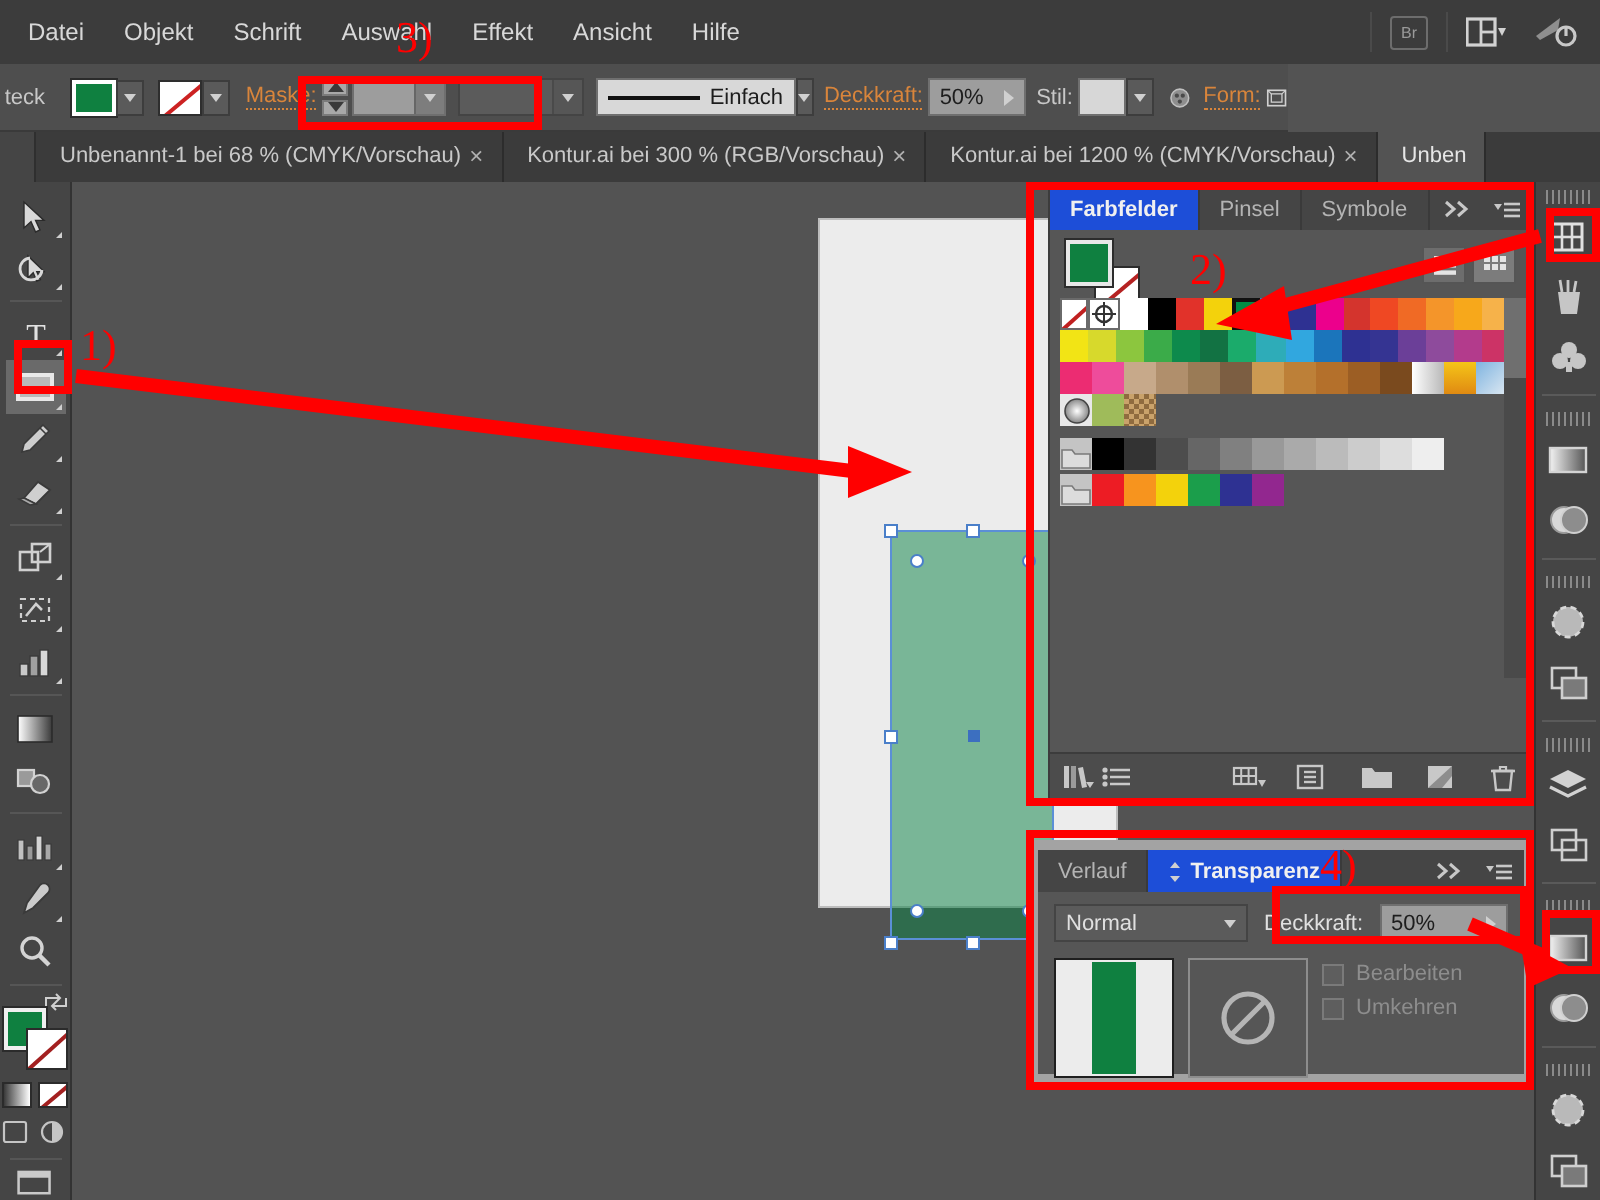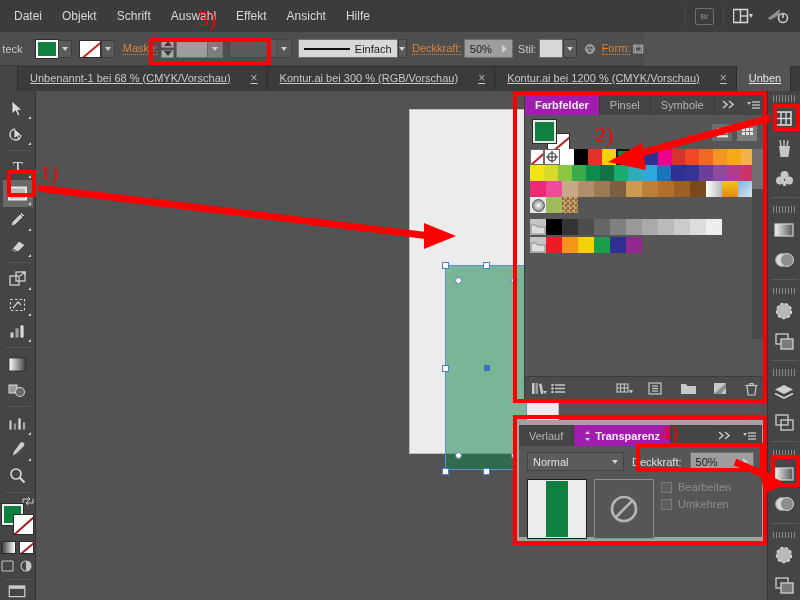--- a/index.html
+++ b/index.html
@@ -110,23 +110,23 @@
   }
   .style-swatch{ width:24px;height:19px;background:#d7d7d7;border:1px solid #6f6f6f;}
 
   
   #tabbar{
     position:absolute; left:0; top:66px; width:800px; height:25px;
     background:#3b3b3b; display:flex; align-items:stretch;
   }
   #tabbar .tab-stub{ width:18px; background:#454545; border-right:1px solid #2f2f2f; }
   .doc-tab{
-    display:flex; align-items:center; gap:20px;
+    display:flex; align-items:center; gap:4px;
     padding:0 9px 2px 12px; font-size:11px; color:#c9c9c9;
-    background:#3b3b3b; border-right:1px solid #2c2c2c; white-space:nowrap;text-decoration:underline;
+    background:#3b3b3b; border-right:1px solid #2c2c2c; white-space:nowrap;
   }
   .doc-tab.active{ background:#535353; color:#e6e6e6; }
   .doc-tab .x{ color:#b0b0b0; font-size:12px; }
 
   
   #toolbar{
     position:absolute; left:0; top:91px; width:36px; height:509px;
     background:#454545; border-right:1px solid #333;
     display:flex; flex-direction:column; align-items:center; padding-top:4px;
   }
@@ -191,21 +191,21 @@
     position:absolute; left:524px; top:93px; width:243px; height:308px;
     background:#565656; border:1px solid #3c3c3c;
   }
   .panel-tabs{
     height:21px; background:#454545; display:flex; align-items:stretch;
   }
   .ptab{
     padding:0 10px; display:flex;align-items:center; font-size:11px; color:#b4b4b4;
     border-right:1px solid #3a3a3a;
   }
-  .ptab.active{ background:#a21caf; color:#f0f0f0; font-weight:bold; }
+  .ptab.active{ background:#1d4ed8; color:#f0f0f0; font-weight:bold; }
   .ptab-spacer{ flex:1; }
   .ptab-ctl{ display:flex;align-items:center;padding:0 5px;color:#c0c0c0;font-size:10px; }
 
   .sw-top{ height:38px; position:relative; }
   .fs-fill{
     position:absolute;left:8px;top:5px;width:23px;height:23px;
     background:#0f8040;border:2px solid #e8e8e8; outline:1px solid #2c2c2c;
   }
   .fs-stroke{
     position:absolute;left:22px;top:18px;width:23px;height:23px;

